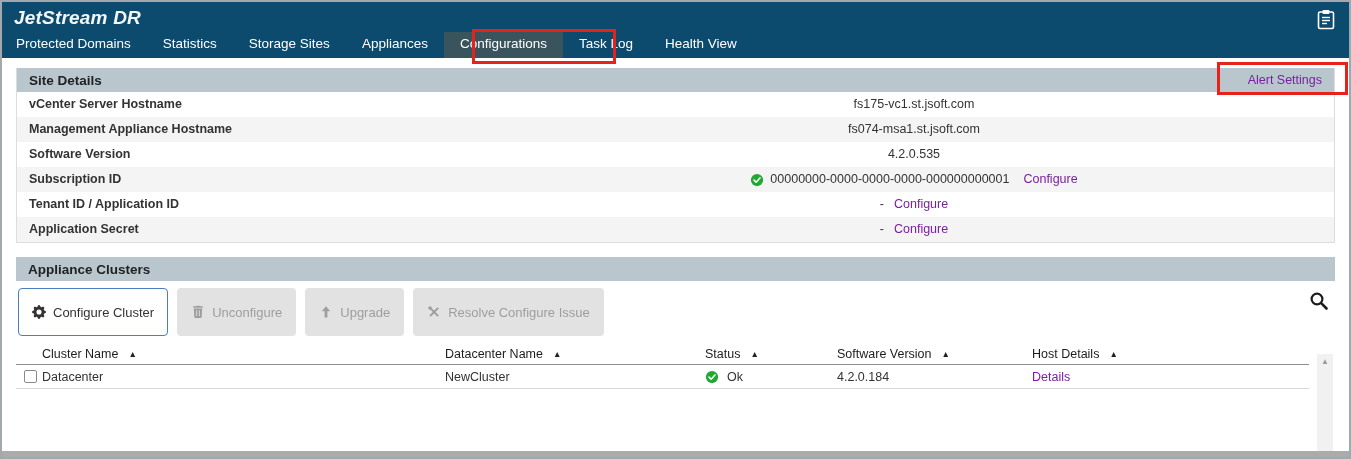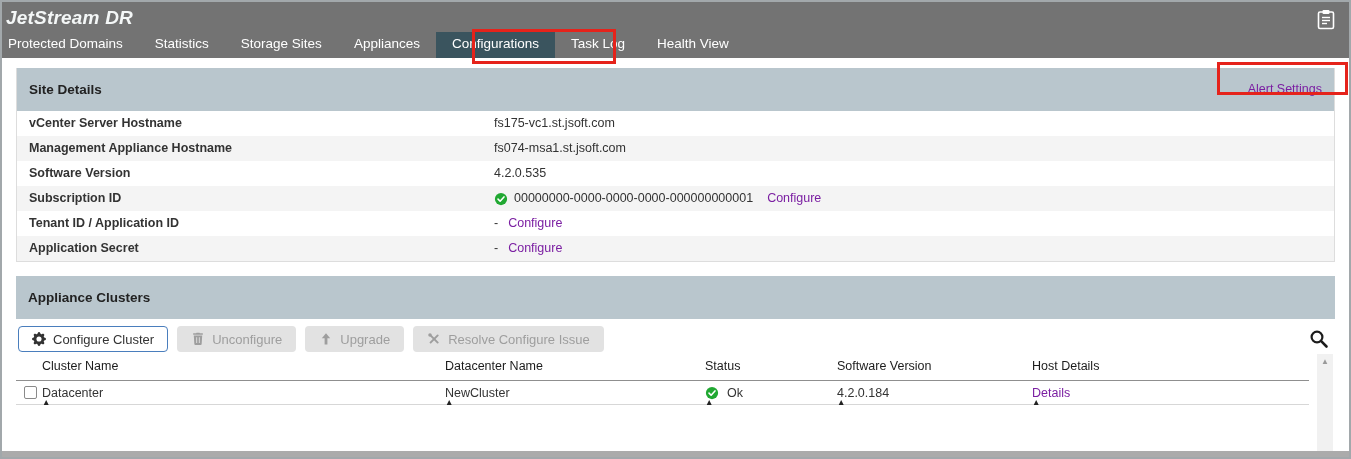--- a/index.html
+++ b/index.html
@@ -6,52 +6,52 @@
   html,body { width:1351px; height:459px; }
   body {
     position: relative;
     font-family: "Liberation Sans", sans-serif;
     background: #ffffff;
     border: 2px solid #a2a8ab;
     overflow: hidden;
     color: #333;
   }
   
-  .topbar { background:#737373; height:56px; padding:5px 12px 0 4px; position:relative; }
+  .topbar { background:#0c4a6e; height:56px; padding:5px 12px 0 12px; position:relative; }
   .app-title { color:#f4f7f7; font-size:19px; font-weight:bold; font-style:italic; letter-spacing:.2px; }
   .clipboard { position:absolute; top:7px; right:14px; width:18px; height:21px; cursor:pointer; }
   .tabs { display:flex; align-items:stretch; margin-top:3px; }
   .tab { color:#ffffff; font-size:13.5px; font-weight:normal; line-height:23px; padding:0 16px 3px 16px; cursor:pointer; white-space:nowrap; }
   .tab:first-child { padding-left:2px; }
   .tab.active { background:#3a545e; }
   
   .content { padding:10px 14px 0 14px; }
-  .section-header { background:#b9c6cd; height:43px; line-height:29px; padding:0 12px;
+  .section-header { background:#b9c6cd; height:24px; line-height:29px; padding:0 12px;
     font-size:13.5px; font-weight:bold; color:#222; display:flex; justify-content:space-between; align-items:center; }
   .plink { color:#7b1fa2; font-size:12.5px; font-weight:normal; cursor:pointer; }
   section.site { border:1px solid #ddd; border-top:none; }
   .kv-row { display:grid; grid-template-columns:459px 1fr; height:25px; line-height:25px; padding-left:12px; font-size:12.5px;gap:6px; }
   .kv-rows .kv-row:nth-child(even) { background:#f4f4f4; }
   .kv-label { font-weight:bold; color:#333; }
-  .kv-value { display:flex; align-items:center; color:#333; }
+  .kv-value { display:flex; align-items:center; color:#333;justify-content:center; }
   .kv-value .plink { margin-left:14px; }
   .check { width:14px; height:14px; margin-right:6px; flex:0 0 auto; }
   
   section.clusters { margin-top:14px; }
   .toolbar { display:flex; align-items:center; gap:9px; padding:7px 2px; position:relative; }
-  .btn { display:inline-flex; align-items:center; gap:7px; height:26px; padding:0 13px;
+  .btn { display:inline-flex; align-items:center; gap:7px; height:48px; padding:0 13px;
     font-size:13px; border-radius:4px; border:1px solid transparent; background:#e2e2e2; color:#9e9e9e; cursor:default; }
   .btn svg { width:14px; height:14px; fill:#9e9e9e; }
   .btn.enabled { background:#fff; border-color:#4a7ebd; color:#333; cursor:pointer; }
   .btn.enabled svg { fill:#333; }
   .search-btn { position:absolute; right:6px; top:10px; width:20px; height:20px; cursor:pointer; }
   .grid-row { display:grid; grid-template-columns:26px 403px 260px 132px 195px 1fr; align-items:center; }
   .tbl { margin-right:26px; }
   .tbl-head { height:22px; font-size:12.5px; color:#1c1c1c; border-bottom:1px solid #8f8f8f; }
-  .tbl-head .hcell { display:flex; align-items:flex-start; gap:24px;flex-direction:column; }
+  .tbl-head .hcell { display:flex; align-items:center; gap:10px; }
   .sort { font-size:8.5px; color:#222; }
   .tbl-row { height:24px; font-size:12.5px; color:#333; border-bottom:1px solid #d7d7d7; background:#fff; }
   .checkbox { width:13px; height:13px; border:1px solid #8a8a8a; border-radius:2px; margin-left:8px; background:#fff; cursor:pointer; }
   .status-cell { display:flex; align-items:flex-end; gap:2px; }
   
   .vscroll { position:absolute; right:16px; top:352px; bottom:6px; width:16px; background:#f1f1f1; text-align:center; }
   .vscroll .arr { display:block; margin-top:4px; font-size:8px; color:#9a9a9a; line-height:8px; }
   .hscroll { position:absolute; left:0; right:0; bottom:0; height:6px; background:#ababab; }
   
   .anno { position:absolute; border:3px solid #e5231b; background:transparent; pointer-events:none; }

